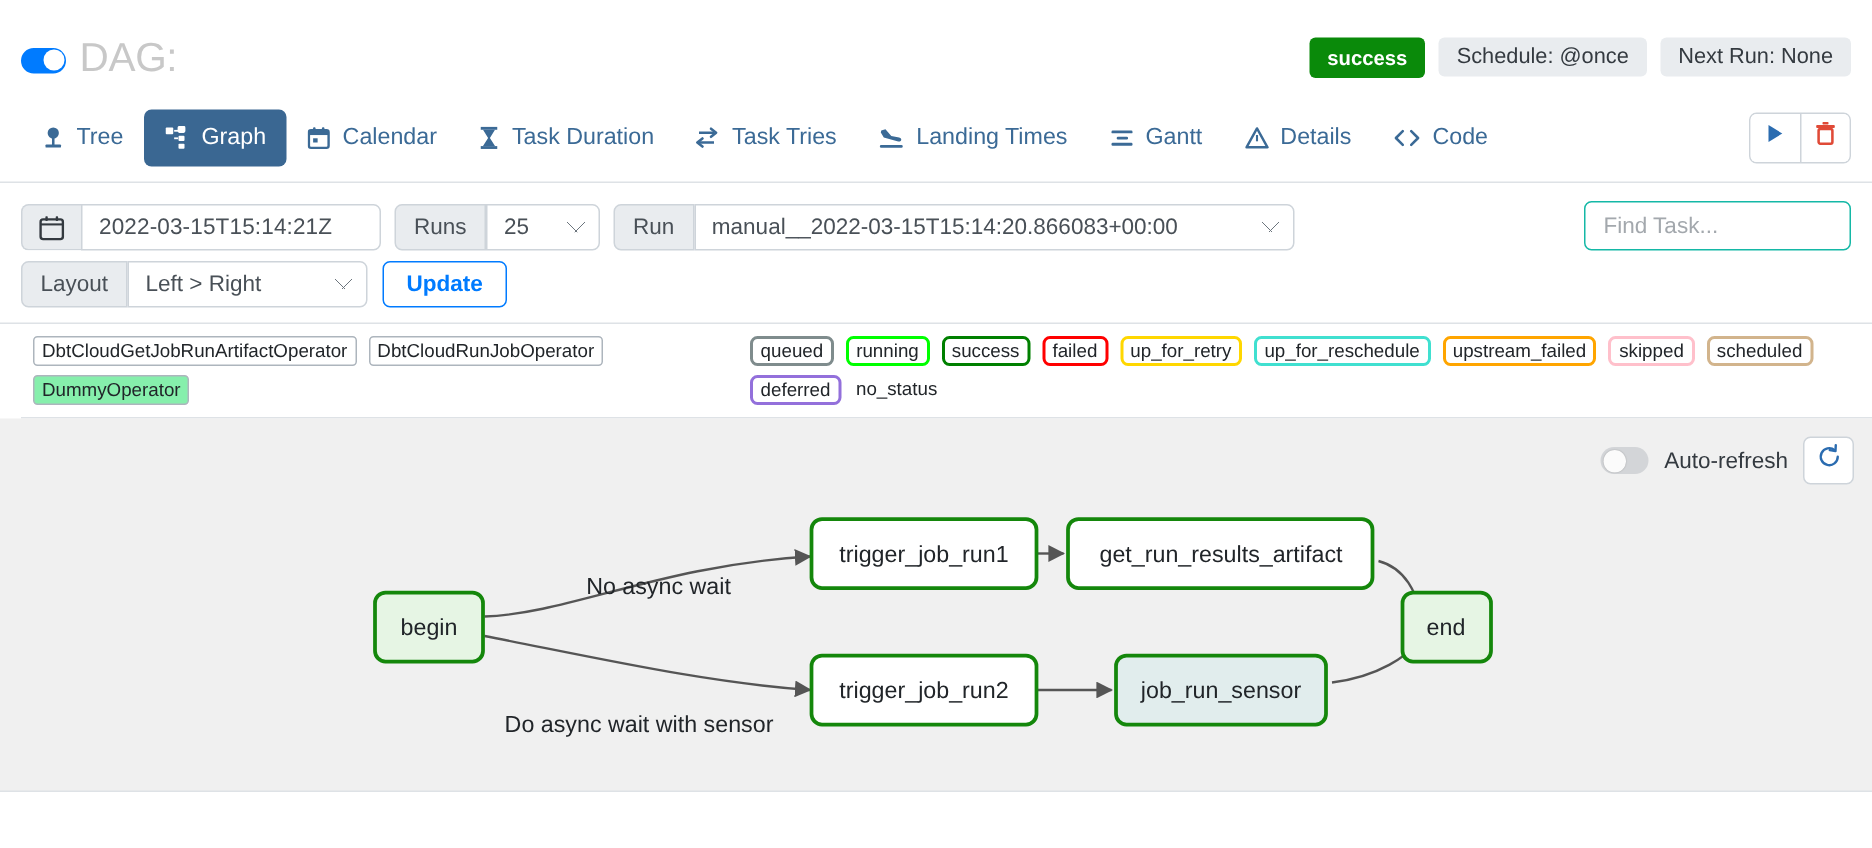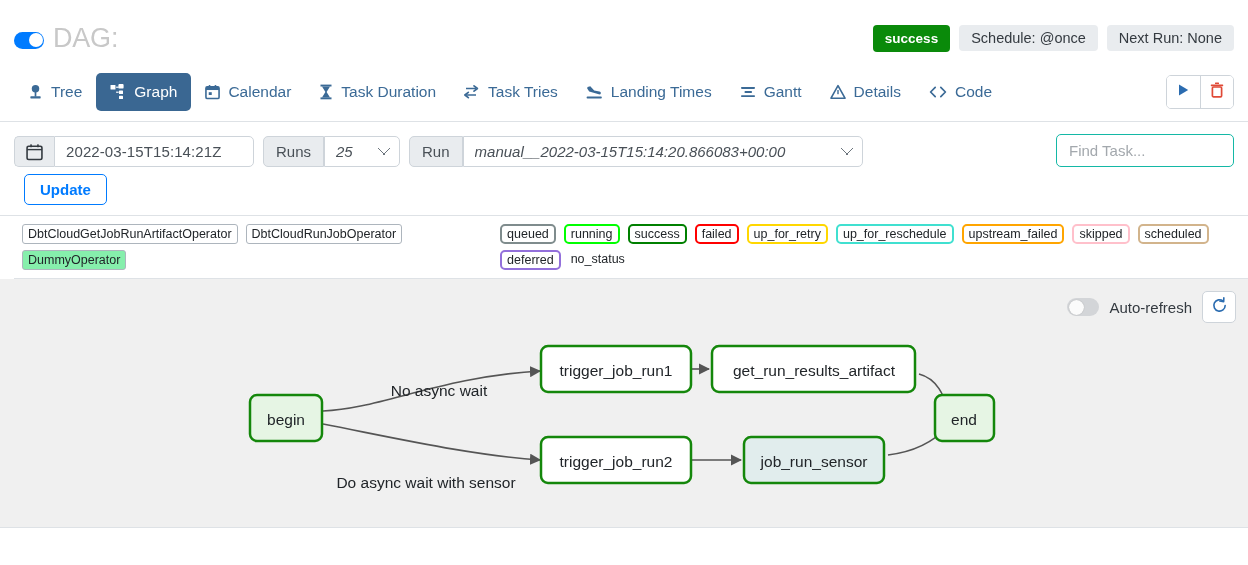--- a/index.html
+++ b/index.html
@@ -90,21 +90,20 @@
   .sel {
     border: 1px solid #ced4da; background: #fff; color: #495057;
     font-size: 15px; padding: 6px 28px 6px 11px;
     font-family: "Liberation Sans", sans-serif;
     appearance: none; -webkit-appearance: none; outline: none;
     background-image: linear-gradient(45deg, transparent 49%, #6c757d 50%, #6c757d 53%, transparent 54%),
                       linear-gradient(-45deg, transparent 49%, #6c757d 50%, #6c757d 53%, transparent 54%);
     background-size: 7px 7px, 7px 7px;
     background-position: right 14px center, right 9px center;
     background-repeat: no-repeat;
-    font-style: italic;
   }
   .sel.runs { width: 76px; }
   .sel.runid { width: 400px; }
   .sel.layout { width: 160px; }
   .btn-outline-primary {
     border: 1px solid #007bff; background: #fff; color: #007bff;
     font-size: 15px; font-weight: 700; padding: 6px 15px; border-radius: 5px;
     margin-left: 10px; cursor: pointer; font-family: "Liberation Sans", sans-serif;
   }
   .spacer { flex: 1 1 auto; }
@@ -329,20 +328,26 @@
         <option>manual__2022-03-15T15:14:20.866083+00:00</option>
       </select>
     </div>
 
     <div class="spacer"></div>
 
     <input class="find-task" placeholder="Find Task..." style="">
   </div>
 
   <div class="frow">
+    <div class="ig">
+      <span class="ig-label">Layout</span>
+      <select class="sel layout">
+        <option>Left &gt; Right</option>
+      </select>
+    </div>
     <button class="btn-outline-primary">Update</button>
   </div>
 </div>
 
 <div class="legends">
   <div class="legend-row">
 
     <div class="legend-col ops">
       <span class="pill" style="background:#ffffff">DbtCloudGetJobRunArtifactOperator</span>
       <span class="pill" style="background:#ffffff">DbtCloudRunJobOperator</span>

